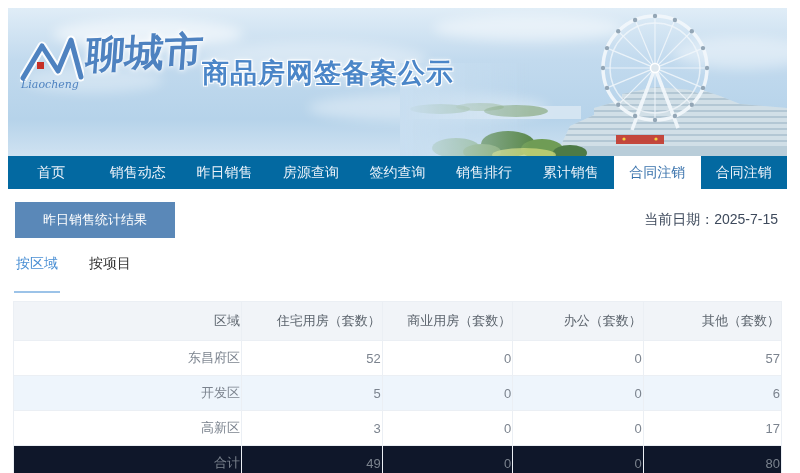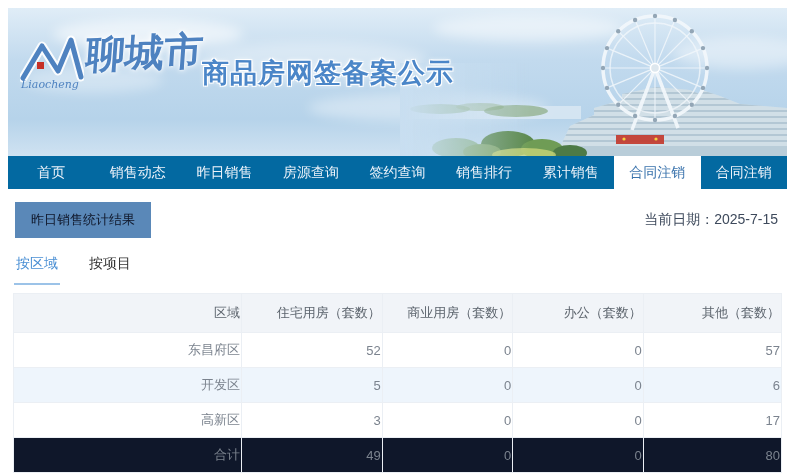--- a/index.html
+++ b/index.html
@@ -20,25 +20,25 @@
 
   
   .nav{display:flex;height:33px;background:#0369a1;}
   .nav-item{flex:1;display:flex;align-items:center;justify-content:center;
     color:#edf3fa;font-size:14px;cursor:pointer;white-space:nowrap;}
   .nav-item.active{background:#ffffff;color:#3b74ad;}
 
   
   .toolbar{display:flex;justify-content:space-between;align-items:center;
     margin:13px 9px 0 7px;}
-  .result-btn{background:#5a88b8;color:#0f172a;border:1px solid #5a88b8;font-size:13px;
-    padding:8px 15px;cursor:pointer;font-family:inherit;}
+  .result-btn{background:#5a88b8;color:#ffffff;border:1px solid #5a88b8;font-size:13px;
+    padding:8px 27px;cursor:pointer;font-family:inherit;}
   .date{font-size:14px;color:#3e4a5c;}
   .tabs{display:flex;gap:29px;margin:15px 0 0 7px;}
-  .tab{font-size:14px;color:#333;padding:2px 1px 12px 1px;cursor:pointer;position:relative;}
+  .tab{font-size:14px;color:#333;padding:2px 1px 20px 1px;cursor:pointer;position:relative;}
   .tab.active{color:#4a8fd4;}
   .tab.active::after{content:"";position:absolute;left:-1px;right:-1px;bottom:0;height:2px;
     background:#9cc3e8;}
 
   
   table{border-collapse:collapse;width:769px;margin:8px 5px 0 5px;table-layout:fixed;}
   th,td{border:1px solid #ebeff4;text-align:right;font-weight:normal;}
   th{background:#f1f4f8;color:#5c646d;font-size:13px;height:36px;}
   td{color:#7b838e;font-size:13px;height:32px;}
   tbody tr:nth-child(2){background:#eef5fc;border-radius:14px;}

